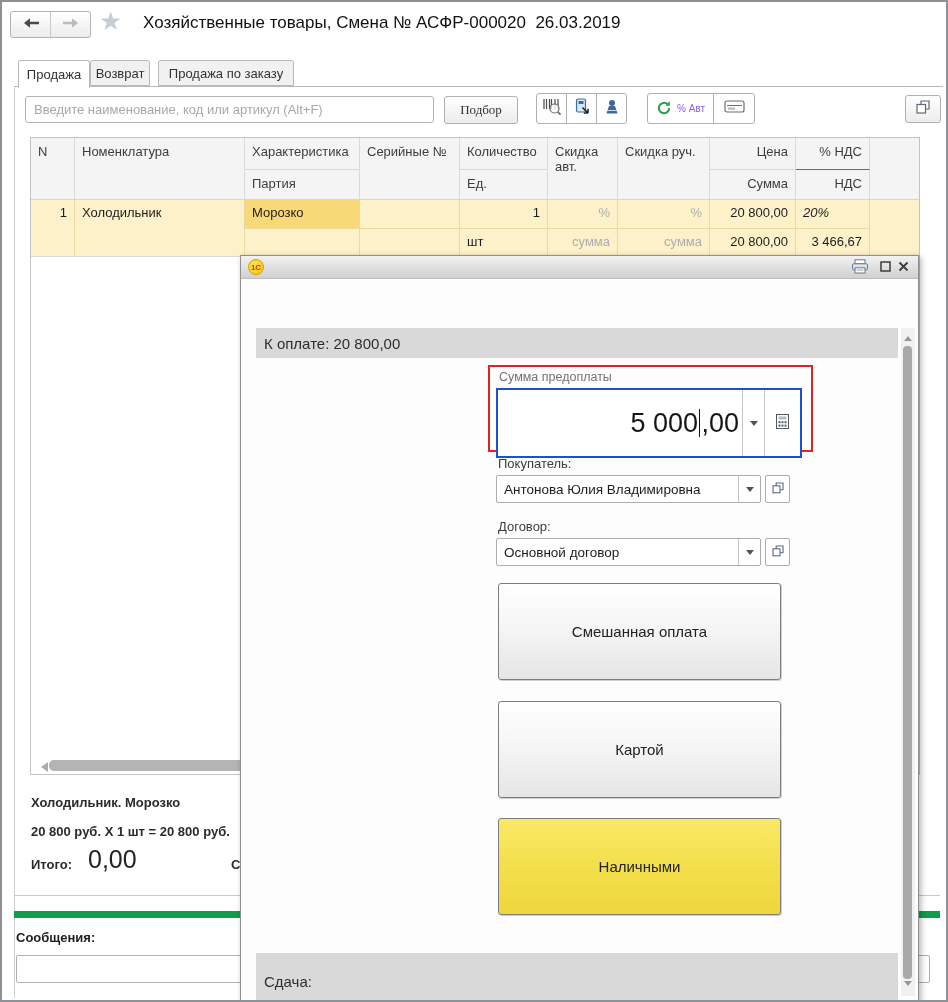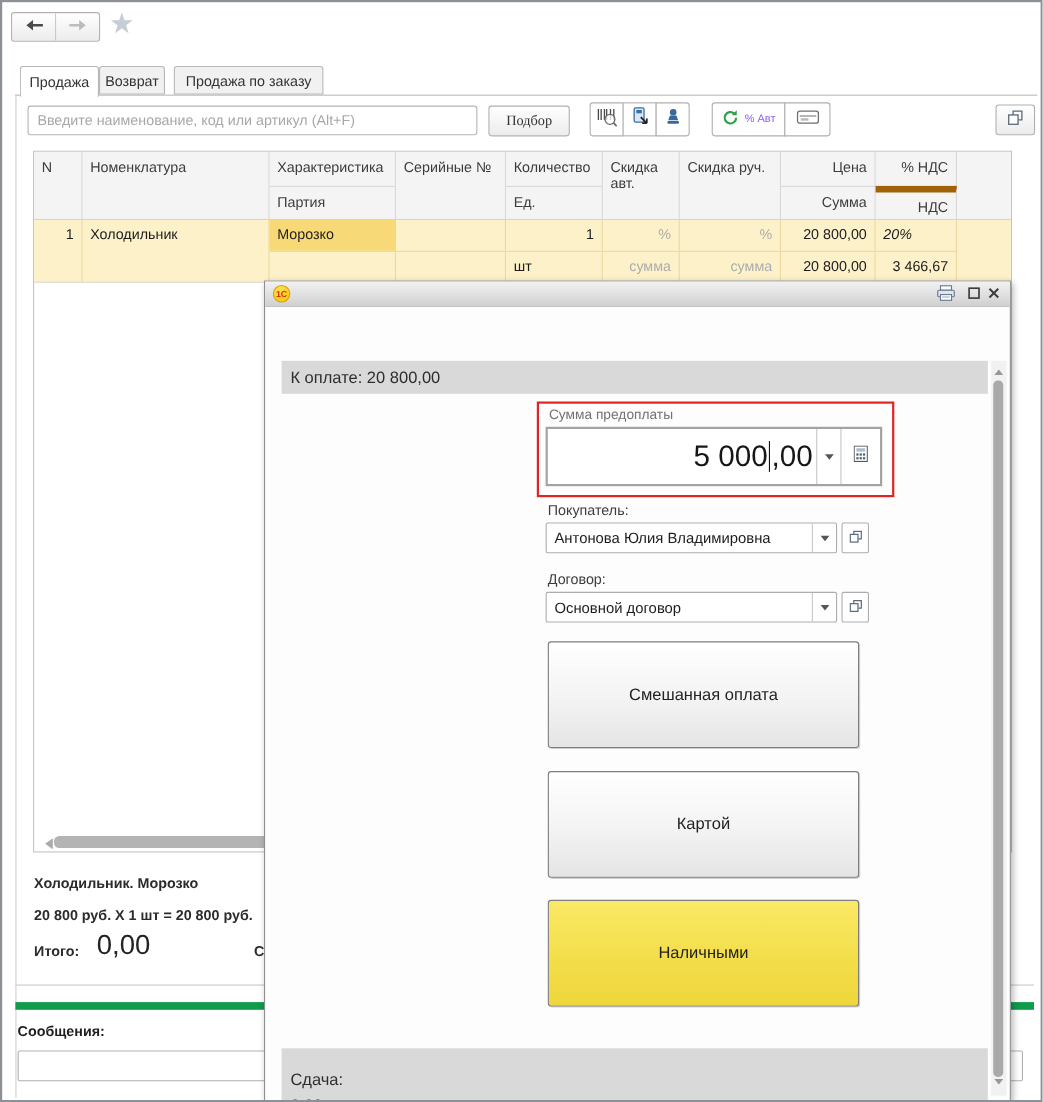--- a/index.html
+++ b/index.html
@@ -60,21 +60,21 @@
   .msg-input { position:absolute; left:16px; top:955px; width:914px; height:28px; border:1px solid #b0b0b0; border-radius:2px; background:#fff; font-family:inherit; font-size:13px; padding:0 6px; }
 
   
   .dialog { position:absolute; left:240px; top:255px; width:679px; height:747px; background:#fdfdfd; border:1px solid #8f8f8f; box-shadow:2px 2px 6px rgba(0,0,0,.3); z-index:20; }
   .dtitle { position:absolute; left:0; top:0; width:677px; height:23px; background:linear-gradient(#f2f2f2,#d0d0d0); border-bottom:1px solid #bdbdbd; }
   .dlogo { position:absolute; left:7px; top:3px; width:16px; height:16px; border-radius:50%; background:radial-gradient(circle at 35% 30%,#ffe14d,#f6c50e); border:1px solid #d79f00; font-size:8px; font-weight:bold; color:#e03000; display:flex; align-items:center; justify-content:center; }
   .dico { position:absolute; top:3px; width:22px; height:17px; display:flex; align-items:center; justify-content:center; background:transparent; border:none; cursor:pointer; }
   .band { position:absolute; left:15px; width:642px; background:#d9d9d9; color:#2e2e2e; font-size:15px; }
   .redbox { position:absolute; left:247px; top:109px; width:325px; height:87px; border:2px solid #e02424; z-index:3; pointer-events:none; }
   .prepay-label { position:absolute; left:258px; top:114px; font-size:12.5px; color:#737373; z-index:4; }
-  .prepay { position:absolute; left:255px; top:132px; width:306px; height:54px; border:2px solid #a3a3a3; background:#fff; display:flex; align-items:stretch; z-index:4; }
+  .prepay { position:absolute; left:255px; top:132px; width:306px; height:70px; border:2px solid #1d4ed8; background:#fff; display:flex; align-items:stretch; z-index:4; }
   .prepay-val { flex:1; display:flex; align-items:center; justify-content:flex-end; font-size:27px; color:#161616; padding-right:3px; }
   .caret { width:1.5px; height:28px; background:#111; margin:0 1px; }
   .pp-seg { width:22px; border-left:1px solid #c6c6c6; display:flex; align-items:center; justify-content:center; cursor:pointer; background:#fff; }
   .pp-calc { width:36px; }
   .tri-down { width:0; height:0; border:4px solid transparent; border-top:5px solid #555; margin-top:4px; }
   .flabel { position:absolute; font-size:13px; color:#3d3d3d; }
   .combo { position:absolute; left:255px; width:265px; height:28px; border:1px solid #adadad; border-radius:2px; background:#fff; display:flex; cursor:pointer; }
   .combo-text { flex:1; font-size:13.5px; color:#1d1d1d; display:flex; align-items:center; padding-left:7px; overflow:hidden; white-space:nowrap; }
   .combo-arrow { width:22px; border-left:1px solid #c6c6c6; display:flex; align-items:center; justify-content:center; }
   .openbtn { position:absolute; left:524px; width:25px; height:28px; border:1px solid #adadad; border-radius:2px; background:#fff; display:flex; align-items:center; justify-content:center; cursor:pointer; }
@@ -98,20 +98,21 @@
           </svg></span>
     </button>
     <button class="navbtn">
       <span><svg width="20" height="12" viewBox="0 0 20 12">
             <path d="M2 6 H13" stroke="#bcbcbc" stroke-width="2.4"></path>
             <path d="M11 1.2 L17 6 L11 10.8 z" fill="#bcbcbc"></path>
           </svg></span>
     </button>
   </div>
   <span class="star">★</span>
+  <div class="title">Хозяйственные товары, Смена № АСФР-000020  26.03.2019</div>
 
   <div class="tab active" style="left:18px; width:72px;">Продажа</div>
   <div class="tab" style="left:90px; width:60px;">Возврат</div>
   <div class="tab" style="left:158px; width:136px;">Продажа по заказу</div>
   <div class="tabline"></div>
   <div class="vline"></div>
 
   <input class="search" placeholder="Введите наименование, код или артикул (Alt+F)" style="">
   <button class="btn podbor">Подбор</button>
 
@@ -177,21 +178,21 @@
       <div class="hc" style="grid-area:1/3/2/4;">Характеристика</div>
       <div class="hc" style="grid-area:2/3/3/4; border-top:1px solid #d9d9d9;">Партия</div>
       <div class="hc" style="grid-area:1/4/3/5;">Серийные №</div>
       <div class="hc" style="grid-area:1/5/2/6;">Количество</div>
       <div class="hc" style="grid-area:2/5/3/6; border-top:1px solid #d9d9d9;">Ед.</div>
       <div class="hc" style="grid-area:1/7/3/8;">Скидка руч.</div>
       <div class="hc" style="grid-area:1/6/3/7;">Скидка авт.</div>
       <div class="hc right" style="grid-area:1/8/2/9;">Цена</div>
       <div class="hc right" style="grid-area:2/8/3/9; border-top:1px solid #d9d9d9;">Сумма</div>
       <div class="hc right" style="grid-area:1/9/2/10;">% НДС</div>
-      <div class="hc right" style="grid-area:2/9/3/10; border-top:6px solid #a16207;">НДС</div>
+      <div class="hc right" style="grid-area:2/9/3/10; border-top:1px solid #a16207;">НДС</div>
       <div class="hc lastcol" style="grid-area:1/10/3/11;"></div>
     </div>
 
     <div class="tgrid trow">
       <div class="dc right" style="grid-area:1/1/3/2;">1</div>
       <div class="dc" style="grid-area:1/2/3/3;">Холодильник</div>
       <div class="dc curcell" style="grid-area:1/3/2/4;">Морозко</div>
       <div class="dc topline" style="grid-area:2/3/3/4;"></div>
       <div class="dc" style="grid-area:1/4/2/5;"></div>
       <div class="dc topline" style="grid-area:2/4/3/5;"></div>

